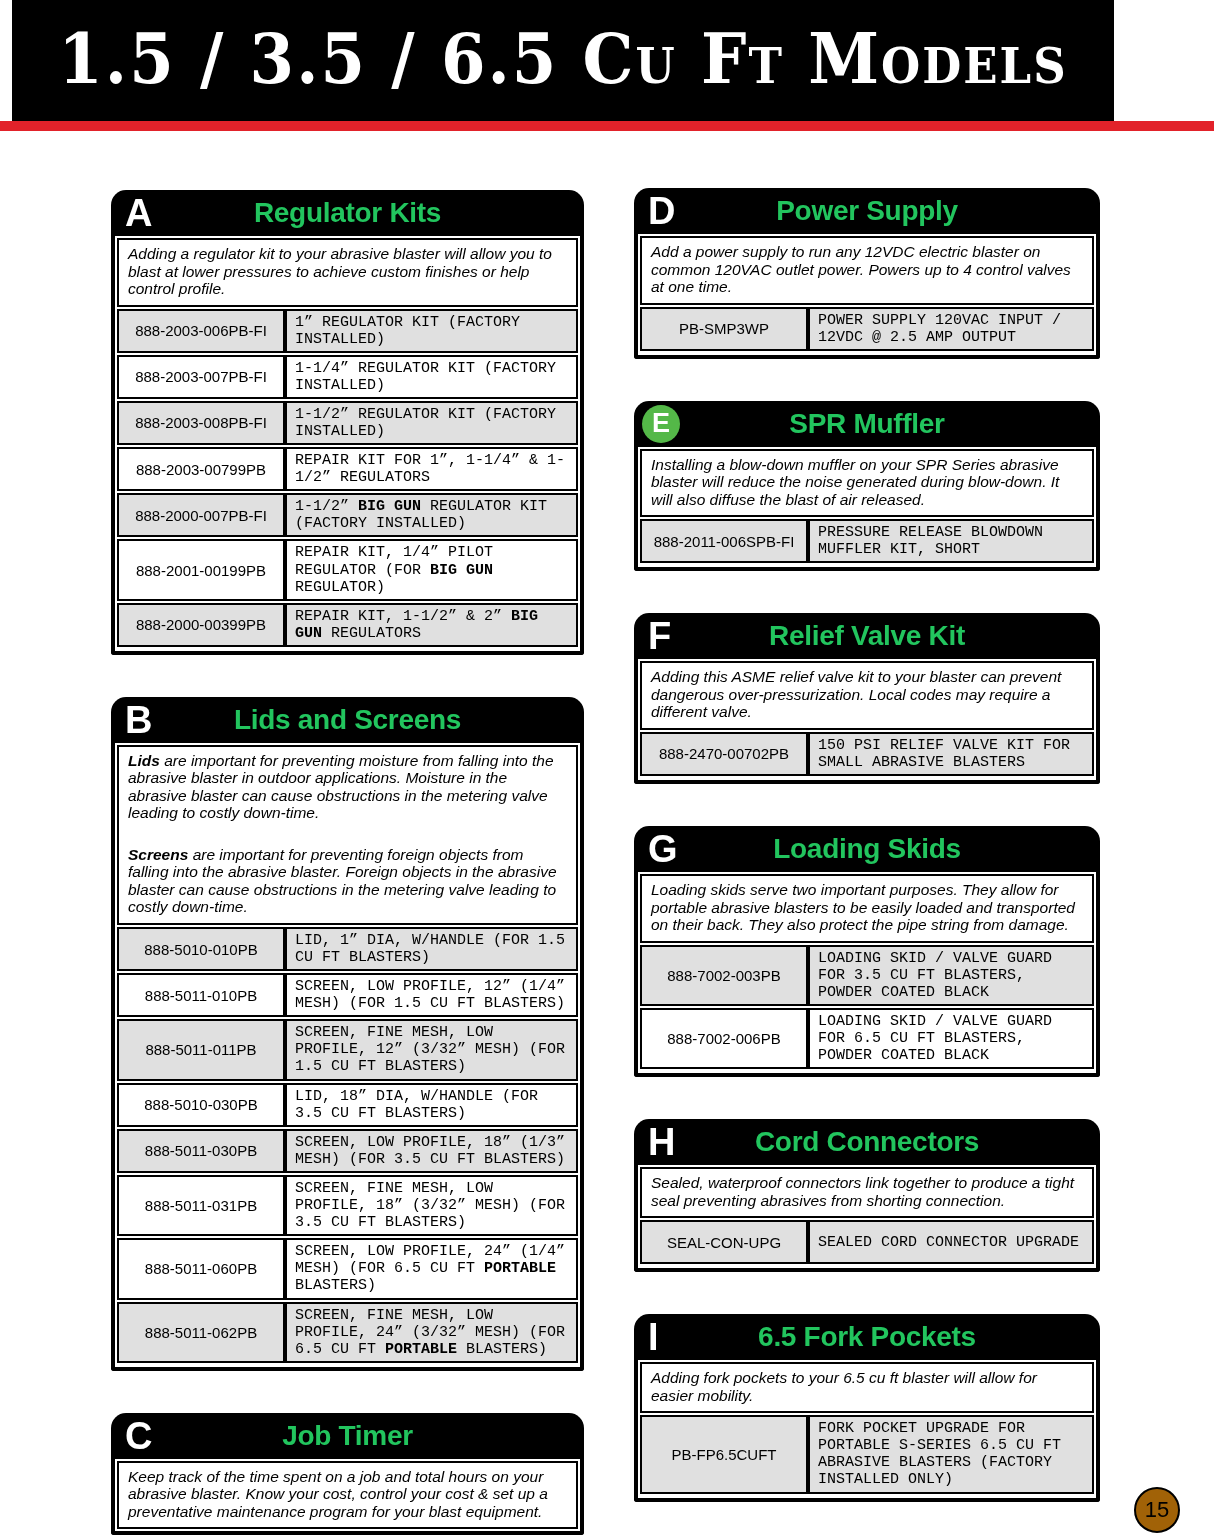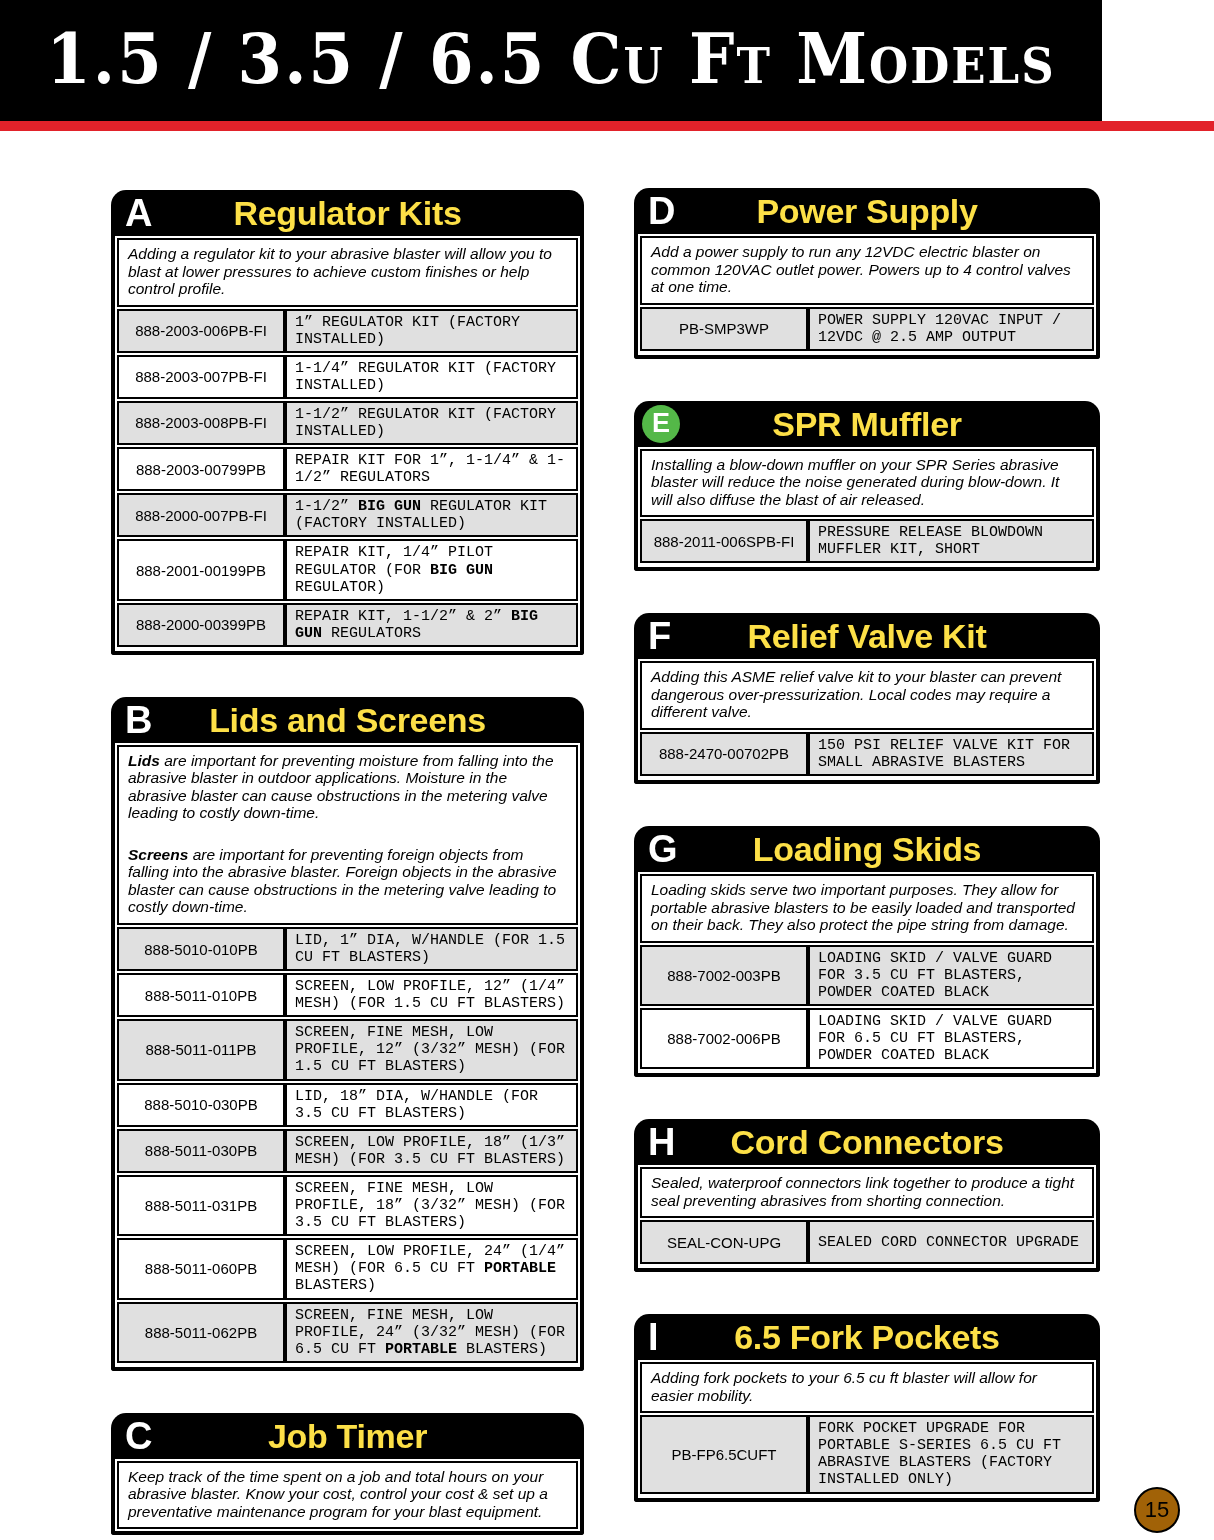--- a/index.html
+++ b/index.html
@@ -11,21 +11,21 @@
     overflow: hidden;
   }
   :root {
     --red: #e2222a;
     --green: #54b848;
     --rowgray: #e0e0e0;
   }
 
   
   .top-banner {
-    position: absolute; left: 0; top: 0;
+    position: absolute; left: 12px; top: 0;
     width: 1102px; height: 121px;
     background: #000;
   }
   .banner-title {
     margin: 0;
     color: #fff;
     font-family: "DejaVu Serif", serif;
     font-variant: small-caps;
     font-size: 64px;
     letter-spacing: 2px;
@@ -63,23 +63,23 @@
   .sec-letter.letter-circle {
     left: 8px;
     width: 38px; height: 38px;
     background: var(--green);
     border-radius: 50%;
     font-size: 27px;
     display: flex; align-items: center; justify-content: center;
   }
   .sec-title {
     display: block;
-    color: #fde047;
+    color: #22c55e;
     font-weight: bold;
-    font-size: 34px;
+    font-size: 28px;
     letter-spacing: -0.3px;
     text-align: center;
     line-height: 46px;
   }
   .sec-body {
     border: 4px solid #000;
     border-top: none;
     border-radius: 0 0 3px 3px;
     padding: 2px;
     background: #fff;

